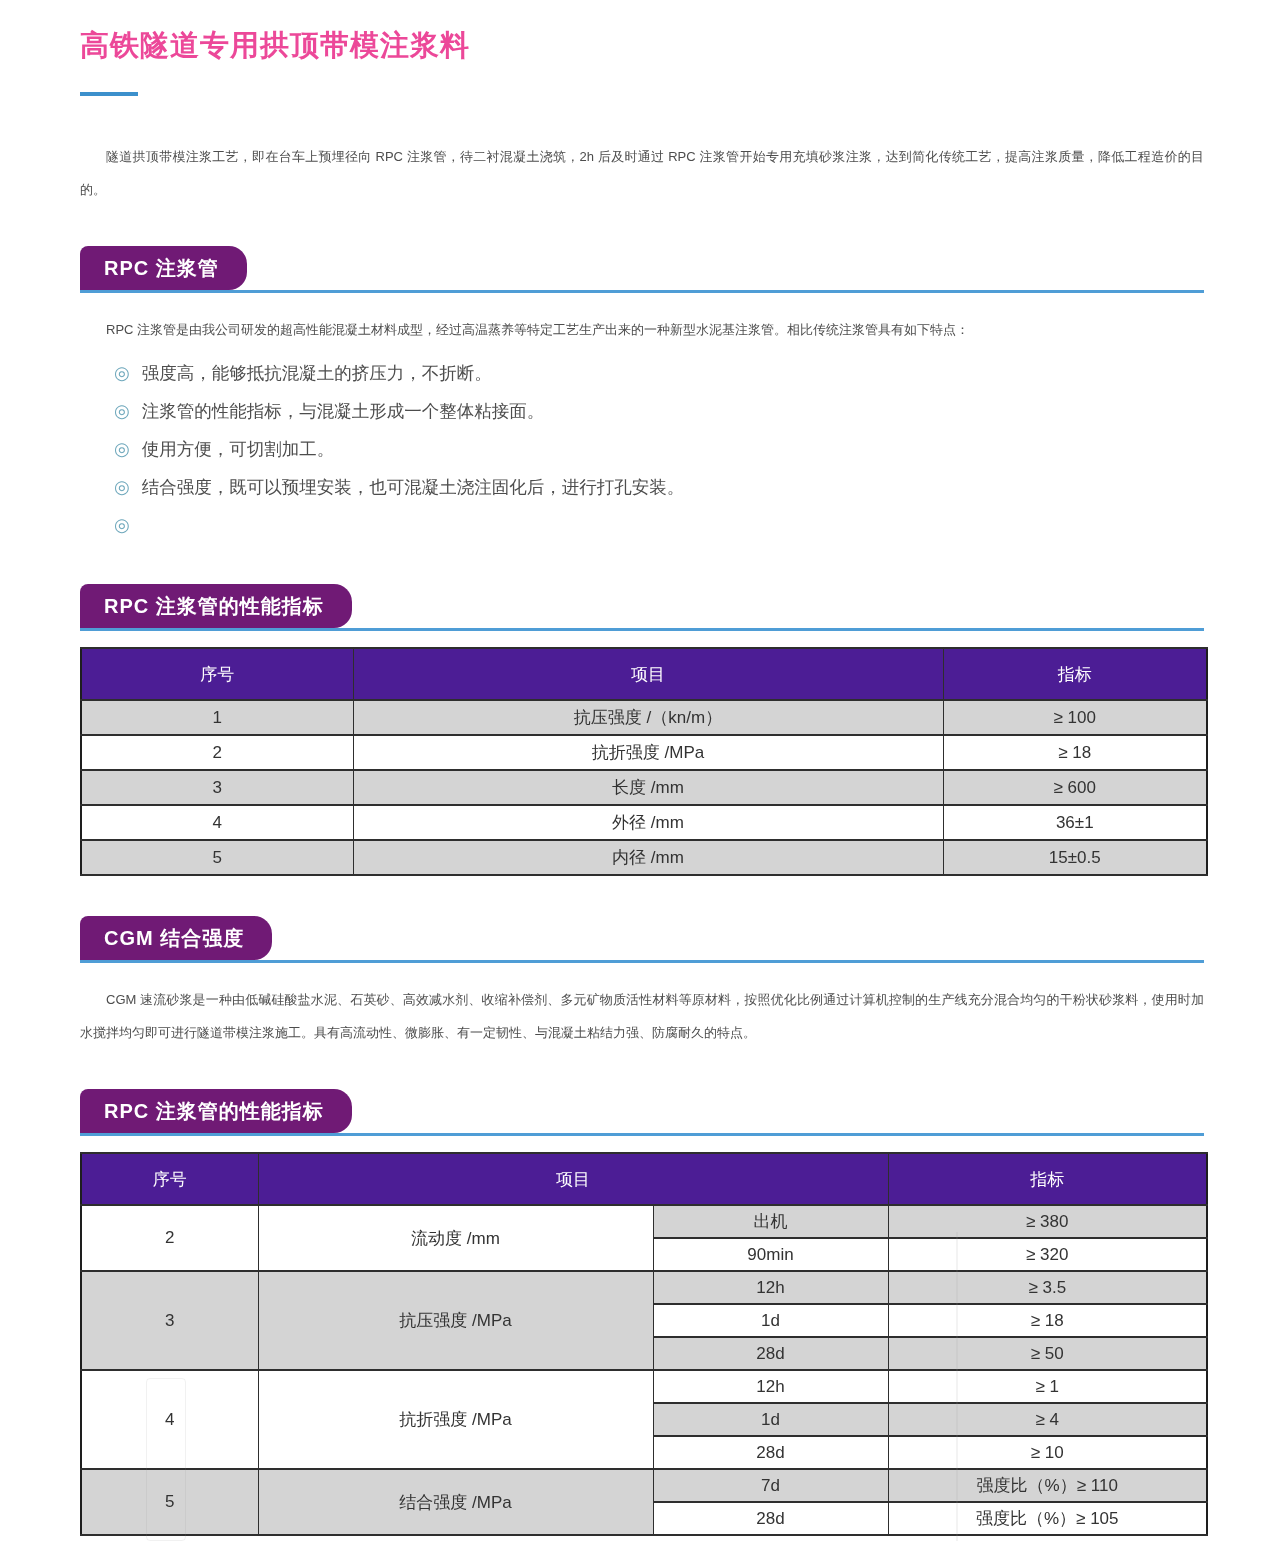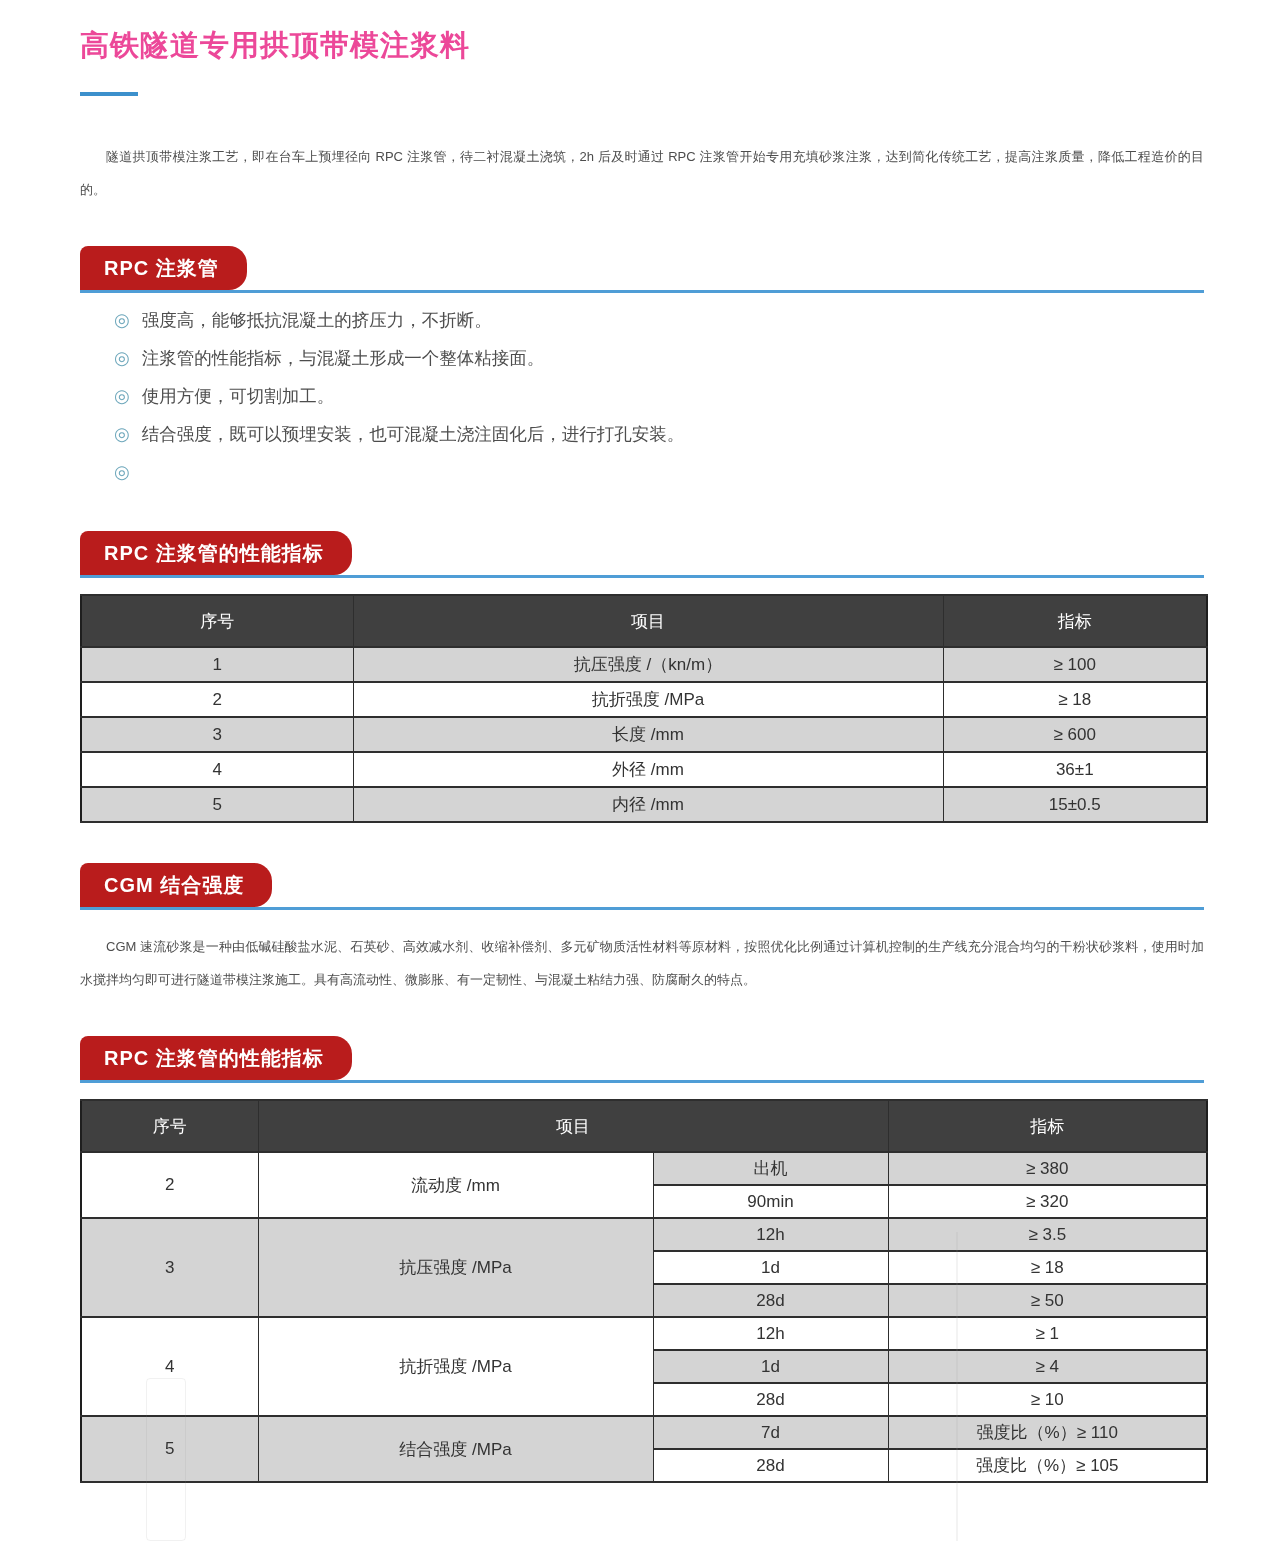--- a/index.html
+++ b/index.html
@@ -38,21 +38,21 @@
     text-indent: 2em;
   }
   .intro-para { margin-top: 44px; }
   
   .sec-header {
     margin-top: 40px;
     border-bottom: 3px solid #4f9dd6;
   }
   .sec-tab {
     display: inline-block;
-    background: #b91c1c;
+    background: #701a75;
     color: #ffffff;
     font-size: 20px;
     font-weight: bold;
     letter-spacing: 1px;
     padding: 9px 28px 8px 24px;
     border-radius: 8px 18px 18px 0;
     text-align: center;
   }
   .sec-body-para { margin-top: 20px; }
   
@@ -89,21 +89,21 @@
     text-align: center;
     vertical-align: middle;
     font-size: 17px;
     font-weight: normal;
     color: #333333;
     padding: 0 4px;
     overflow: hidden;
     white-space: nowrap;
   }
   table.spec th {
-    background: #404040;
+    background: #4c1d95;
     color: #ffffff;
     height: 52px;
   }
   table.spec.t1 td { height: 35px; }
   table.spec.t2 td { height: 33px; }
   td.bg-gray  { background: #d4d4d4; }
   td.bg-white { background: #ffffff; }
   
   .artifact {
     position: absolute;
@@ -120,20 +120,21 @@
 <div class="content">
 
   <h1 class="doc-title">高铁隧道专用拱顶带模注浆料</h1>
   <div class="title-underline"></div>
 
   <p class="para intro-para">隧道拱顶带模注浆工艺，即在台车上预埋径向 RPC 注浆管，待二衬混凝土浇筑，2h 后及时通过 RPC 注浆管开始专用充填砂浆注浆，达到简化传统工艺，提高注浆质量，降低工程造价的目的。</p>
 
   <div class="sec-header">
     <span class="sec-tab">RPC 注浆管</span>
   </div>
+  <p class="para sec-body-para">RPC 注浆管是由我公司研发的超高性能混凝土材料成型，经过高温蒸养等特定工艺生产出来的一种新型水泥基注浆管。相比传统注浆管具有如下特点：</p>
   <ul class="bullet-list" id="rpc-bullets">
       <li>
         <span class="bullet-dot">◎</span>
         <span>强度高，能够抵抗混凝土的挤压力，不折断。</span>
       </li>
       <li>
         <span class="bullet-dot">◎</span>
         <span>注浆管的性能指标，与混凝土形成一个整体粘接面。</span>
       </li>
       <li>

